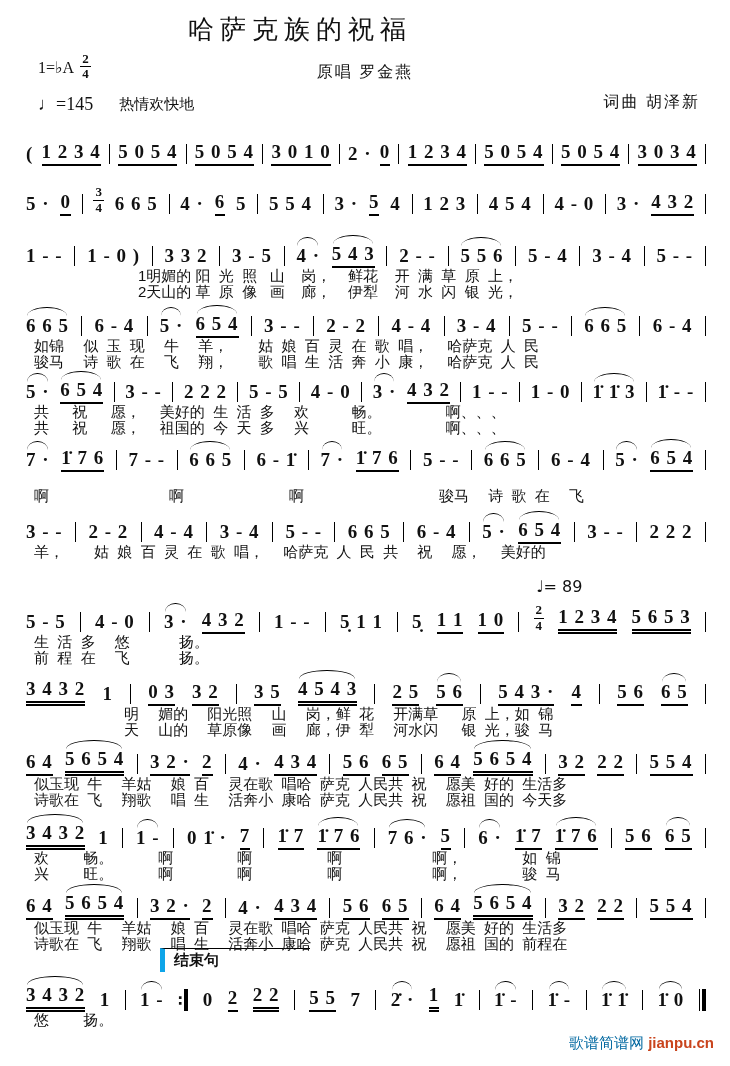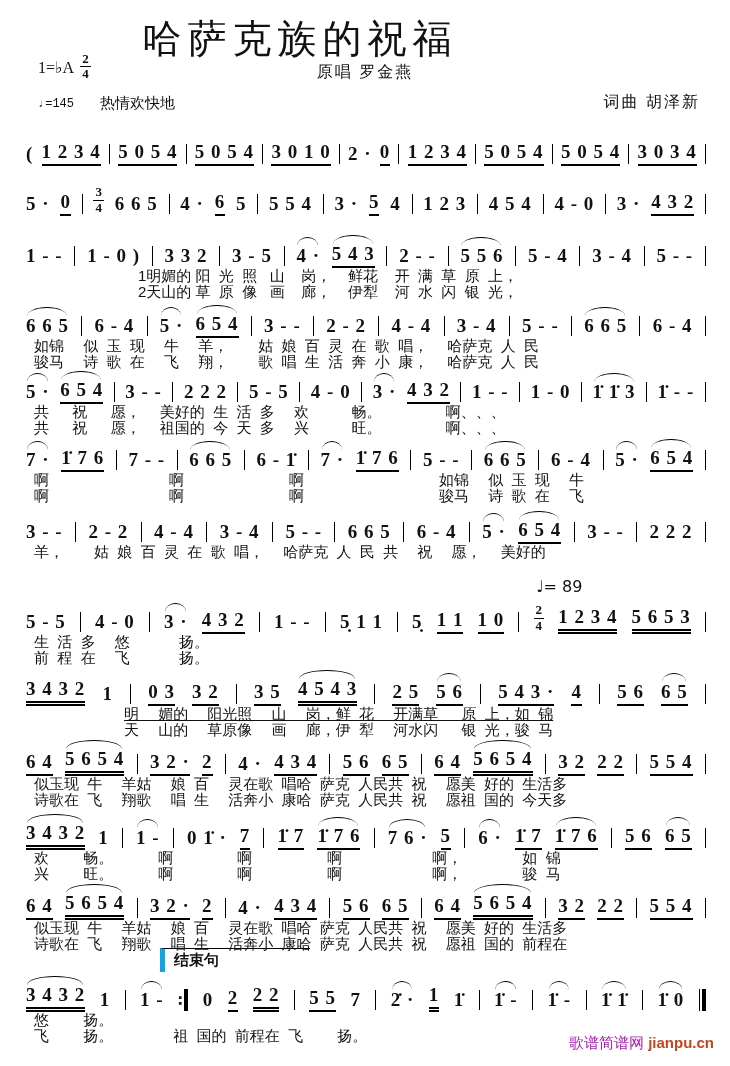--- a/index.html
+++ b/index.html
@@ -2,26 +2,26 @@
 <html><head>
 <meta charset="utf-8">
 <style>
   html,body{margin:0;padding:0;background:#fff;}
   body{width:730px;height:1066px;position:relative;overflow:hidden;
        font-family:"Liberation Sans","DejaVu Sans",sans-serif;color:#111;}
   .abs{position:absolute;}
   
   #title{top:12px;left:0;width:600px;text-align:center;
          font-family:"Liberation Serif","DejaVu Serif",serif;
-         font-size:39px;letter-spacing:6px;}
+         font-size:26px;letter-spacing:6px;}
   #subtitle{top:62px;left:0;width:730px;text-align:center;font-size:16px;letter-spacing:2px;}
   #keyblock{top:52px;left:38px;display:flex;align-items:center;gap:6px;
             font-family:"Liberation Serif","DejaVu Serif",serif;font-size:16px;justify-content:flex-end;}
   #temporow{top:94px;left:38px;display:flex;align-items:center;gap:26px;font-size:15px;}
-  #tempo{font-family:Liberation Mono, monospace;font-size:12px;}
+  #tempo{font-family:Liberation Serif, serif;font-size:18px;}
   #credit{top:92px;right:30px;font-size:16px;letter-spacing:2px;}
   #tempo2{top:577px;left:536px;font-size:16px;font-family:"DejaVu Sans",sans-serif;}
   
   #score{position:absolute;inset:0;}
   .sysline{position:absolute;left:26px;right:24px;display:flex;
            justify-content:space-between;align-items:flex-end;height:30px;}
   .tok{font-family:"Liberation Serif","DejaVu Serif",serif;font-weight:bold;
        font-size:19px;line-height:22px;white-space:pre;position:relative;
        letter-spacing:1px;padding-bottom:1px;}
   .u1{border-bottom:2px solid #000;}
@@ -39,21 +39,21 @@
   .fin{width:7px;height:22px;border-left:1px solid #000;border-right:4px solid #000;
        box-sizing:border-box;margin-bottom:1px;}
   .lyric{position:absolute;left:26px;right:4px;font-size:15px;line-height:16px;
          white-space:pre;letter-spacing:0px;}
   
   #endlabel{top:948px;left:160px;width:150px;height:24px;
             border-top:1px solid #000;border-left:5px solid #0ea5e9;
             font-size:15px;font-weight:bold;padding:2px 0 0 9px;box-sizing:border-box;}
   
   #watermark{top:1034px;right:16px;font-size:15px;}
-  #watermark .site{color:#a21caf;}
+  #watermark .site{color:#0369a1;}
   #watermark .domain{color:#c9441d;font-weight:bold;}
 </style>
 </head>
 <body>
 
 <div id="title" class="abs">哈萨克族的祝福</div>
 <div id="subtitle" class="abs">原唱 罗金燕</div>
 
 <div id="keyblock" class="abs">
   <span>1=♭A</span>
@@ -219,21 +219,20 @@
       <span class="tok">5 - -</span>
       <span class="bar"></span>
       <span class="tok arc">6 6 5</span>
       <span class="bar"></span>
       <span class="tok">6 - 4</span>
       <span class="bar"></span>
       <span class="tok arc">5 ·</span>
       <span class="tok u1 arc">6 5 4</span>
       <span class="bar"></span>
     </div>
-    <div class="lyric" style="top: 472px; padding-left: 8px;">啊　　　　　　　　啊　　　　　　　啊　　　　　　　　　如锦　 似  玉  现　 牛</div>
     <div class="lyric" style="top: 488px; padding-left: 8px;">啊　　　　　　　　啊　　　　　　　啊　　　　　　　　　骏马　 诗  歌  在　 飞</div>
     <div class="sysline" style="top: 514px;">
       <span class="tok">3 - -</span>
       <span class="bar"></span>
       <span class="tok">2 - 2</span>
       <span class="bar"></span>
       <span class="tok">4 - 4</span>
       <span class="bar"></span>
       <span class="tok">3 - 4</span>
       <span class="bar"></span>
@@ -291,21 +290,21 @@
       <span class="tok u1">2 5</span>
       <span class="tok u1 arc">5 6</span>
       <span class="bar"></span>
       <span class="tok u1">5 4 3 ·</span>
       <span class="tok u1">4</span>
       <span class="bar"></span>
       <span class="tok u1">5 6</span>
       <span class="tok u1 arc">6 5</span>
       <span class="bar"></span>
     </div>
-    <div class="lyric" style="top: 706px; padding-left: 98px; text-decoration: underline;">明　 媚的　 阳光照　 山　 岗，鲜  花　 开满草　  原  上，如  锦</div>
+    <div class="lyric" style="top: 706px; padding-left: 98px;">明　 媚的　 阳光照　 山　 岗，鲜  花　 开满草　  原  上，如  锦</div>
     <div class="lyric" style="top: 722px; padding-left: 98px;">天　 山的　 草原像　 画　 廊，伊  犁　 河水闪　  银  光，骏  马</div>
     <div class="sysline" style="top: 746px;">
       <span class="tok u1">6 4</span>
       <span class="tok u2 arc">5 6 5 4</span>
       <span class="bar"></span>
       <span class="tok u1">3 2 ·</span>
       <span class="tok u1">2</span>
       <span class="bar"></span>
       <span class="tok">4 ·</span>
       <span class="tok u1">4 3 4</span>
@@ -396,18 +395,17 @@
       <span class="tok arc">1̇ -</span>
       <span class="bar"></span>
       <span class="tok arc">1̇ -</span>
       <span class="bar"></span>
       <span class="tok arc">1̇ 1̇</span>
       <span class="bar"></span>
       <span class="tok arc">1̇ 0</span>
       <span class="fin"></span>
     </div>
     <div class="lyric" style="top: 1012px; padding-left: 8px;">悠　　 扬。</div>
-    <div class="lyric" style="top: 1028px; padding-left: 8px;">飞　　 扬。　　　　祖  国的  前程在  飞　　 扬。</div>
   </div>
 
 <div id="watermark" class="abs">
   <span class="site">歌谱简谱网 </span><span class="domain">jianpu.cn</span>
 </div>
 
 </body></html>

